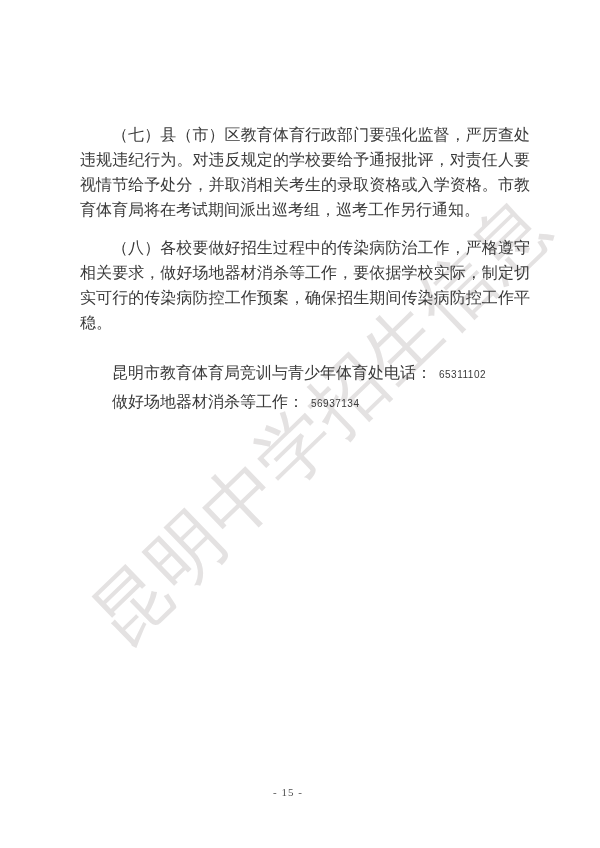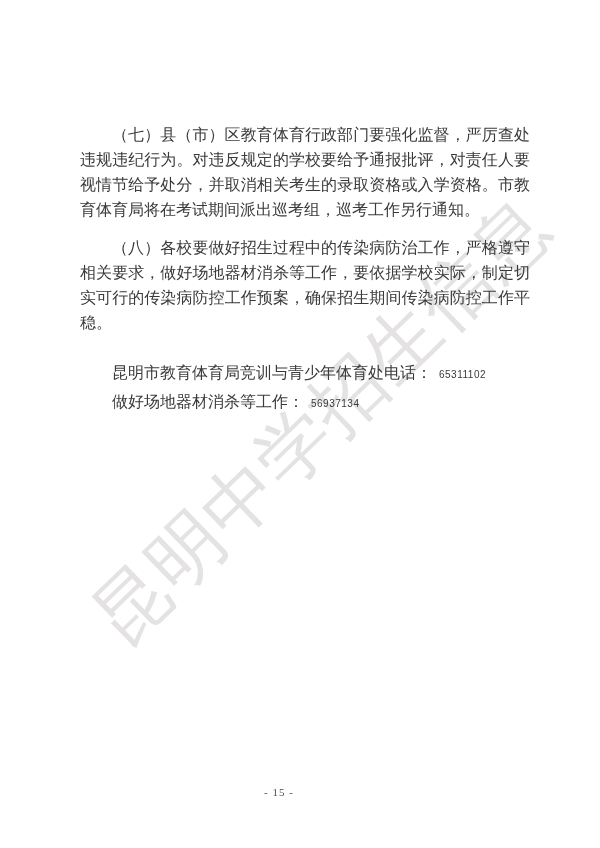--- a/index.html
+++ b/index.html
@@ -62,21 +62,21 @@
     text-align: left;
   }
   .phone-number {
     font-family: "Liberation Sans", "DejaVu Sans", sans-serif;
     font-size: 10px;
     letter-spacing: 0.5px;
     margin-left: 7px;
   }
   .page-number {
     position: absolute;
-    left: 3px;
+    left: 12px;
     top: 786px;
     width: 552px;
     text-align: center;
     font-size: 11px;
     letter-spacing: 1px;
     color: var(--pagenum-color);
     z-index: 1;
   }
 </style>
 </head>

